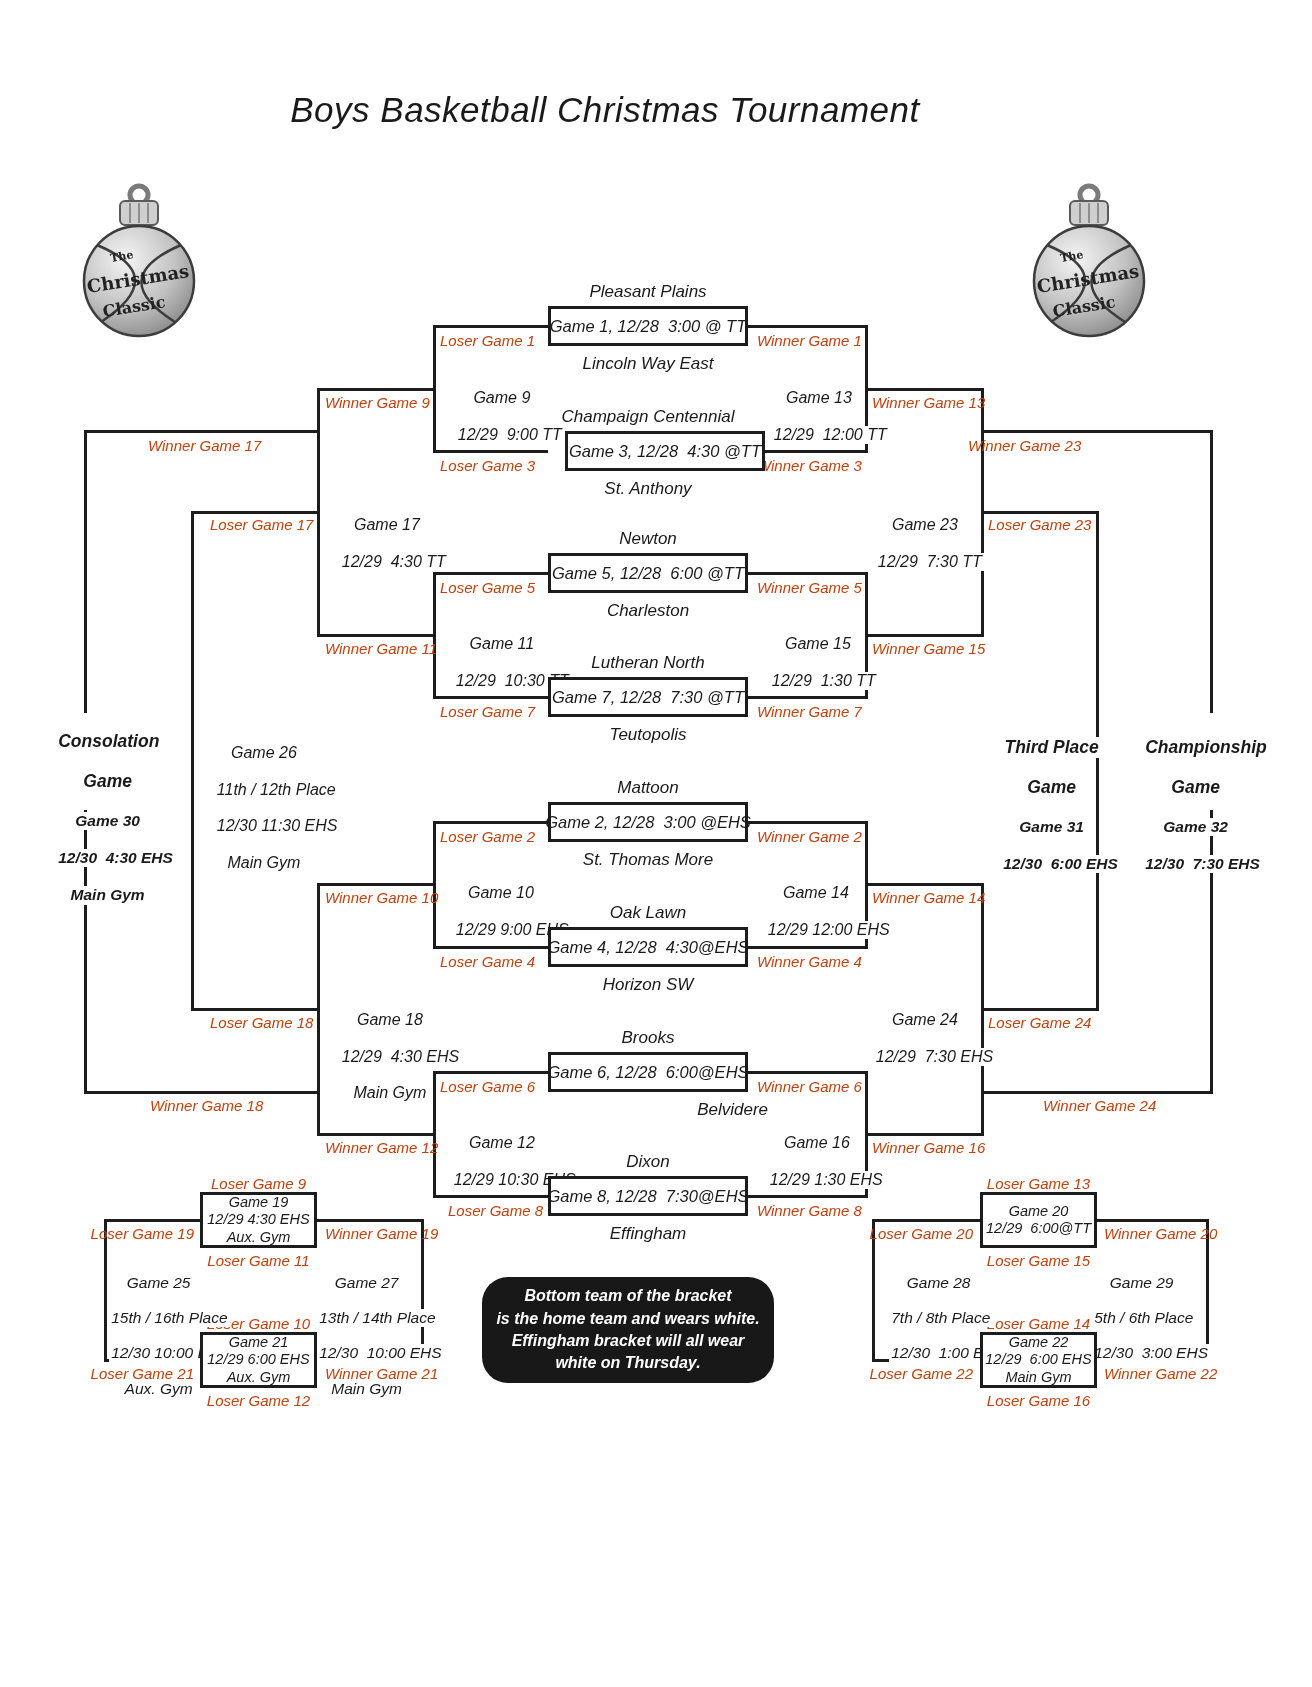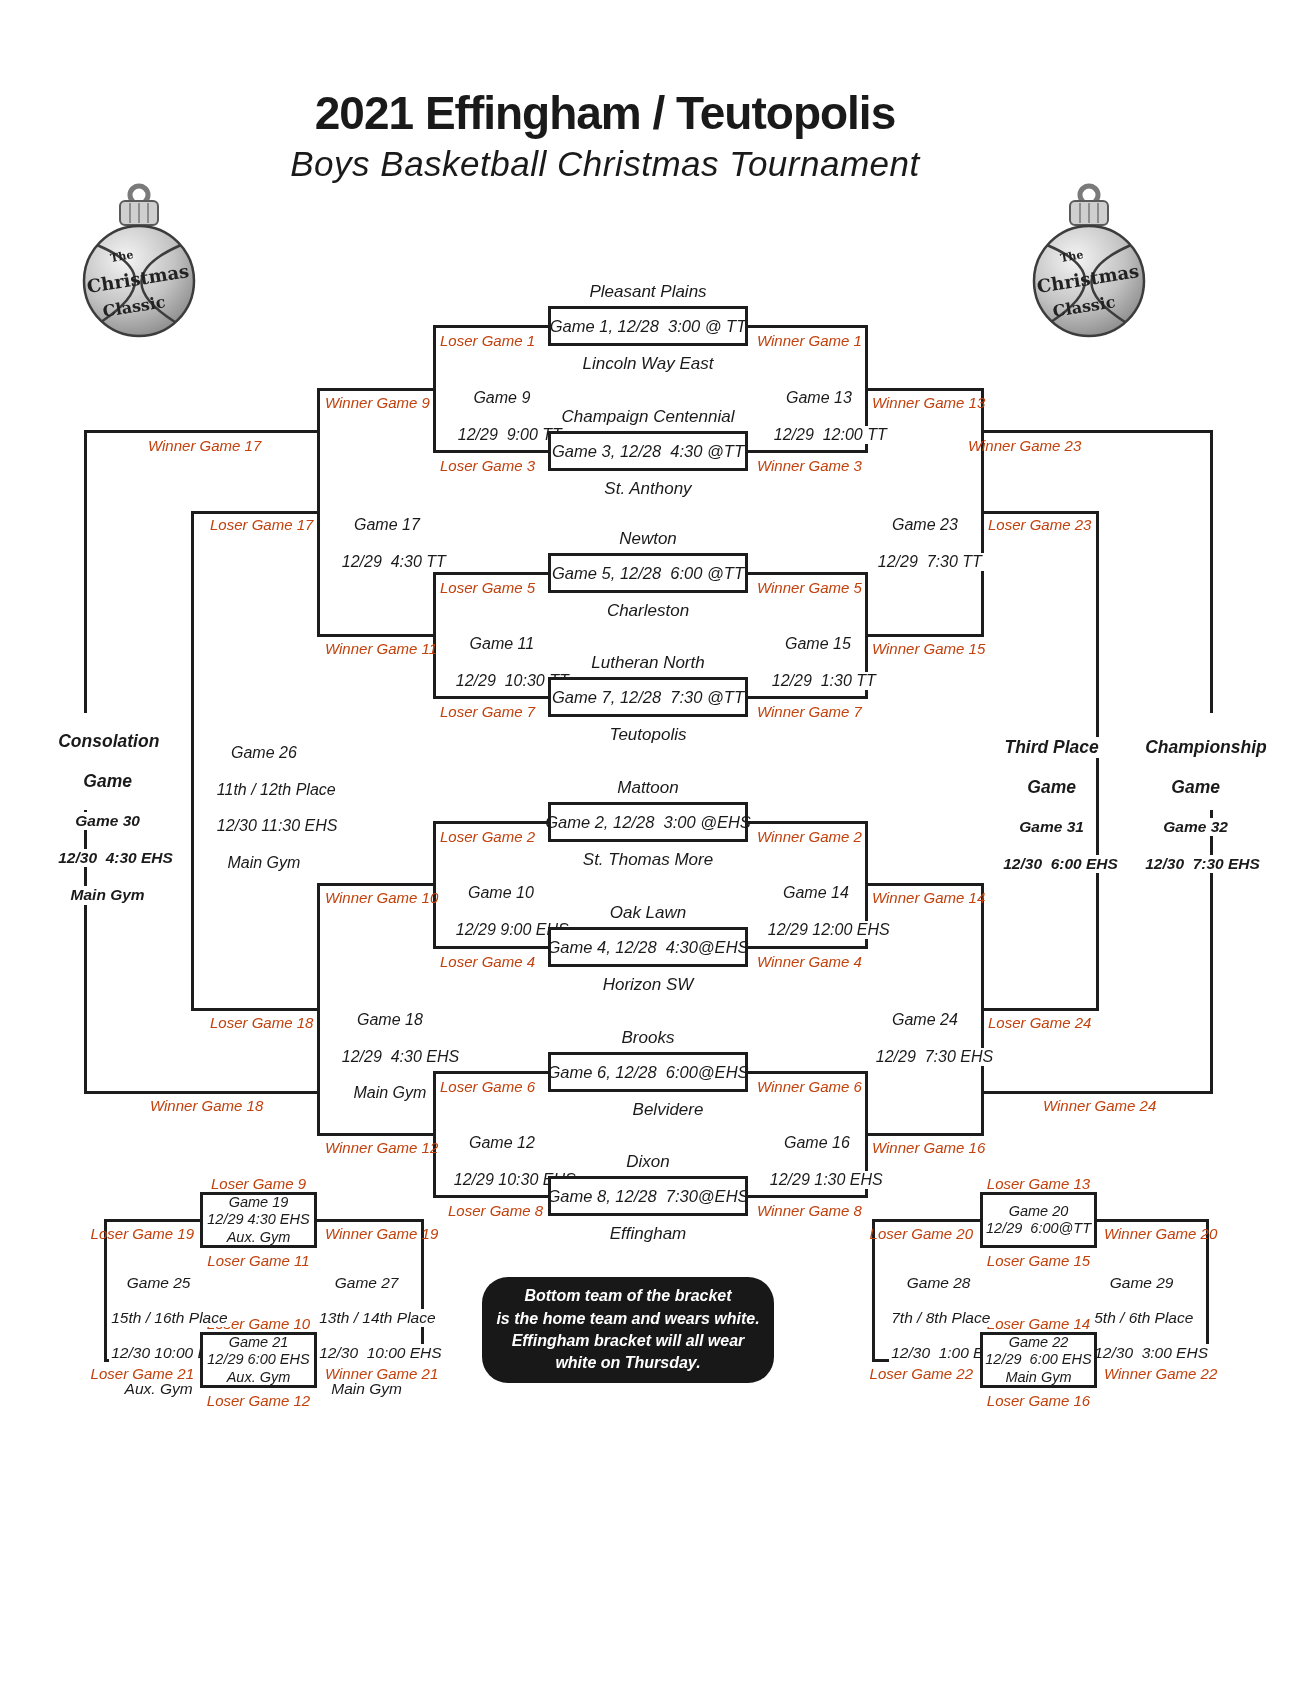--- a/index.html
+++ b/index.html
@@ -28,21 +28,20 @@
         border-radius:26px;color:#fff;font-weight:bold;font-style:italic;font-size:16px;
         line-height:1.4;display:flex;flex-direction:column;align-items:center;justify-content:center;
         text-align:center;white-space:pre;z-index:5;}
 </style>
 </head>
 <body>
 
 <div id="page">
 
   <div style="position:absolute;left:0;top:86px;width:1210px;text-align:center;z-index:2;">
-    <div class="title-main">2021 Effingham / Teutopolis</div>
     <div class="title-sub">Boys Basketball Christmas Tournament</div>
   </div>
 
   <svg style="position:absolute;left:75px;top:180px;z-index:2;" width="132" height="160" viewBox="0 0 132 160">
     <defs>
         <radialGradient id="ballGradL" cx="38%" cy="30%" r="75%">
       <stop offset="0%" stop-color="#f4f4f4"></stop>
           <stop offset="60%" stop-color="#c2c2c2"></stop>
           <stop offset="100%" stop-color="#8c8c8c"></stop>
     </radialGradient>
@@ -75,42 +74,42 @@
     <line x1="73" y1="23" x2="73" y2="43" stroke="#8e8e8e" stroke-width="2"></line>
     <circle cx="64" cy="101" r="55" fill="url(#ballGradR)" stroke="#3c3c3c" stroke-width="2.5"></circle>
     <path d="M 22 65 Q 96 96 26 142" fill="none" stroke="#3c3c3c" stroke-width="2.5"></path>
     <path d="M 106 65 Q 30 98 100 142" fill="none" stroke="#3c3c3c" stroke-width="2.5"></path>
     <text x="36" y="82" font-size="11" font-family="DejaVu Serif, serif" font-weight="bold" transform="rotate(-10 36 82)" fill="#222">The</text>
     <text x="64" y="105" text-anchor="middle" font-size="18" font-family="DejaVu Serif, serif" font-weight="bold" transform="rotate(-9 64 105)" fill="#222">Christmas</text>
     <text x="60" y="132" text-anchor="middle" font-size="16" font-family="DejaVu Serif, serif" font-weight="bold" transform="rotate(-9 60 132)" fill="#222">Classic</text>
   </svg>
 
   <div class="gbox" style="left:548px;top:306px;"><span>Game 1, 12/28  3:00 @ TT</span></div>
-  <div class="gbox" style="left:548px;top:431px;"><span>Game 3, 12/28  4:30 @TT</span></div>
+  <div class="gbox" style="left:565px;top:431px;"><span>Game 3, 12/28  4:30 @TT</span></div>
   <div class="gbox" style="left:548px;top:553px;"><span>Game 5, 12/28  6:00 @TT</span></div>
   <div class="gbox" style="left:548px;top:677px;"><span>Game 7, 12/28  7:30 @TT</span></div>
   <div class="gbox" style="left:548px;top:802px;"><span>Game 2, 12/28  3:00 @EHS</span></div>
   <div class="gbox" style="left:548px;top:927px;"><span>Game 4, 12/28  4:30@EHS</span></div>
   <div class="gbox" style="left:548px;top:1052px;"><span>Game 6, 12/28  6:00@EHS</span></div>
   <div class="gbox" style="left:548px;top:1176px;"><span>Game 8, 12/28  7:30@EHS</span></div>
 
   <div class="team" style="left:528px;top:282px;">Pleasant Plains</div>
   <div class="team" style="left:528px;top:354px;">Lincoln Way East</div>
   <div class="team" style="left:528px;top:407px;">Champaign Centennial</div>
   <div class="team" style="left:528px;top:479px;">St. Anthony</div>
   <div class="team" style="left:528px;top:529px;">Newton</div>
   <div class="team" style="left:528px;top:601px;">Charleston</div>
   <div class="team" style="left:528px;top:653px;">Lutheran North</div>
   <div class="team" style="left:528px;top:725px;">Teutopolis</div>
   <div class="team" style="left:528px;top:778px;">Mattoon</div>
   <div class="team" style="left:528px;top:850px;">St. Thomas More</div>
   <div class="team" style="left:528px;top:903px;">Oak Lawn</div>
   <div class="team" style="left:528px;top:975px;">Horizon SW</div>
   <div class="team" style="left:528px;top:1028px;">Brooks</div>
-  <div class="team" style="left:548px;top:1100px;">Belvidere</div>
+  <div class="team" style="left:528px;top:1100px;text-align:right;">Belvidere</div>
   <div class="team" style="left:528px;top:1152px;">Dixon</div>
   <div class="team" style="left:528px;top:1224px;">Effingham</div>
 
   <div class="hl" style="left:434px;top:325px;width:114px;"></div>
   <div class="hl" style="left:434px;top:450px;width:114px;"></div>
   <div class="hl" style="left:434px;top:572px;width:114px;"></div>
   <div class="hl" style="left:434px;top:696px;width:114px;"></div>
   <div class="hl" style="left:434px;top:821px;width:114px;"></div>
   <div class="hl" style="left:434px;top:946px;width:114px;"></div>
   <div class="hl" style="left:434px;top:1071px;width:114px;"></div>

